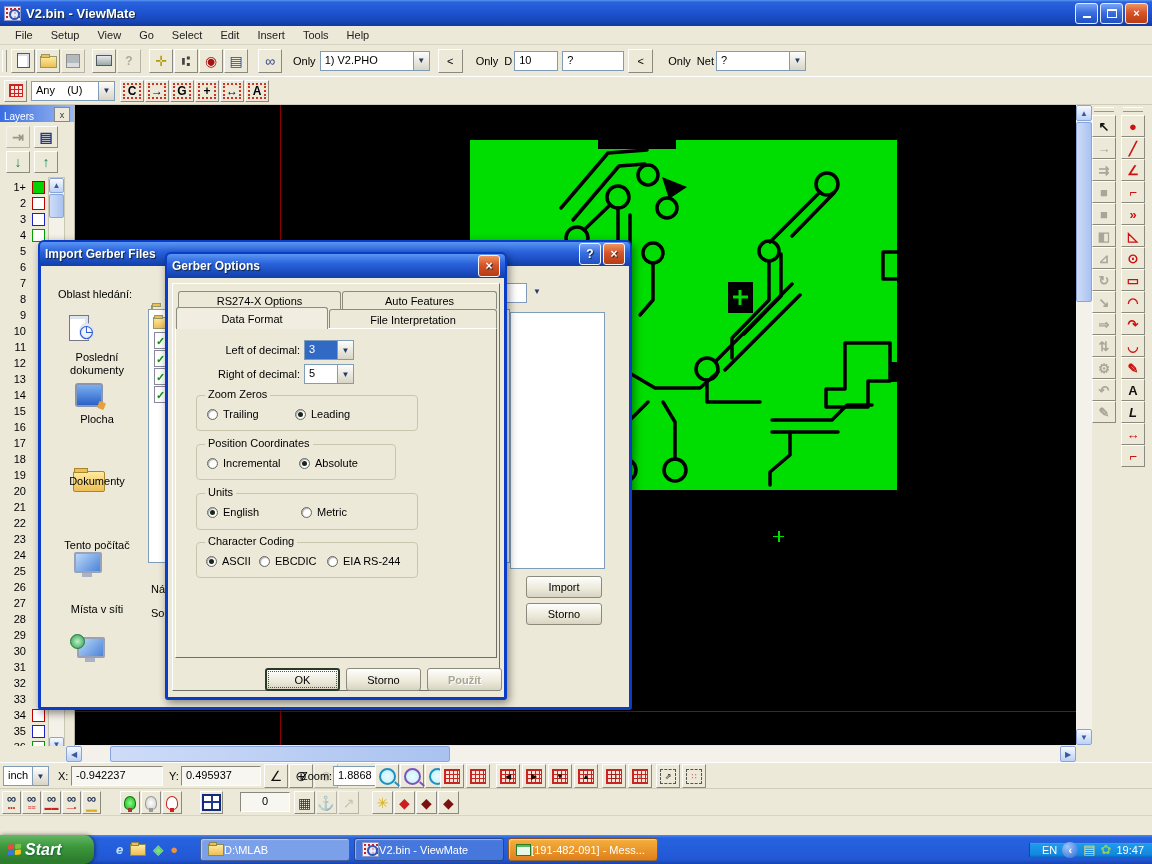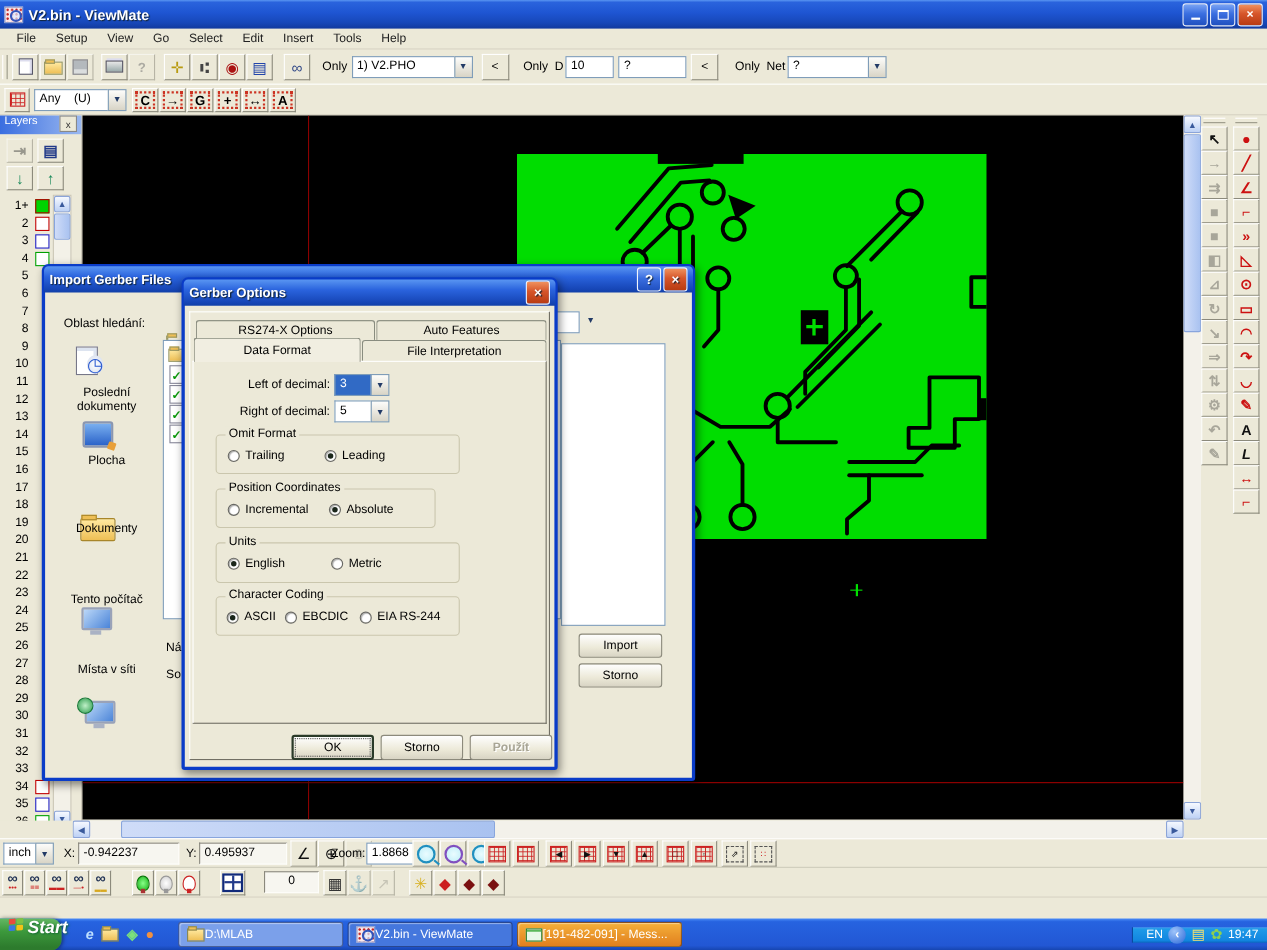--- a/index.html
+++ b/index.html
@@ -43,21 +43,21 @@
   .ic-printer{width:14px;height:9px;background:linear-gradient(#e8e8e8,#9aa);border:1px solid #556;box-shadow:0 -3px 0 -1px #dde;}
   .ic-help{font-weight:bold;color:#777;font-size:12px;}
   .glyph16{font-size:14px;line-height:1;}
   .redframe{box-sizing:border-box;width:24px;height:22px;border:1px solid;border-color:#fefefe #8c8a7c #8c8a7c #fefefe;
     display:flex;align-items:center;justify-content:center;margin-right:1px;position:relative;}
   .redframe::before{content:"";position:absolute;inset:2px;border:2px dotted #cc3322;}
   .redframe .g{position:relative;font-weight:bold;font-size:12px;}
   
   .layers{left:0;top:105px;width:75px;height:655px;background:#ece9d8;border-right:1px solid #b8b4a4;box-sizing:border-box;}
   .layers-title{height:17px;background:linear-gradient(90deg,#3a6ee0,#9ab8f0);color:#fff;font-size:10px;
-    display:flex;align-items:flex-start;padding:0 4px;justify-content:space-between;}
+    display:flex;align-items:flex-end;padding:0 4px;justify-content:space-between;}
   .lt-btn{width:14px;height:13px;background:#ece9d8;border:1px solid #888;color:#333;font-size:9px;display:flex;align-items:center;justify-content:center;}
   .lay-btn{width:24px;height:22px;}
   .lrow{display:flex;align-items:center;height:16px;}
   .lnum{width:26px;text-align:right;font-size:11px;padding-right:3px;}
   .lsq{width:11px;height:11px;border:1px solid;margin-left:3px;background:#fff;}
   .lscroll{position:absolute;left:48px;top:72px;width:17px;height:576px;background:#f3f1e8;border:1px solid #cac6b4;box-sizing:border-box;}
   .sb-btn{background:linear-gradient(#f6f9ff,#bdd1f5);border:1px solid #8ba4d8;border-radius:2px;color:#3a5a9c;
     display:flex;align-items:center;justify-content:center;font-size:8px;box-sizing:border-box;}
   .sb-thumb{background:linear-gradient(90deg,#cfdcf8,#a9c2f0);border:1px solid #88a5dd;border-radius:2px;box-sizing:border-box;}
   
@@ -126,21 +126,21 @@
   .pagebig{width:18px;height:24px;background:#fff;border:1px solid #778;box-shadow:inset -3px 3px 0 #dde4f0;}
   .deskic{width:24px;height:20px;background:linear-gradient(#7ab0f0,#2a62c8);border:2px solid #8a96b0;border-radius:3px;position:relative;}
   .deskic::after{content:"";position:absolute;right:-4px;bottom:-4px;width:7px;height:7px;background:#e8a03a;border-radius:1px;transform:rotate(20deg);}
   .clockic{position:absolute;font-size:17px;color:#2a5ad0;background:radial-gradient(#fff,#cfd8ea);border-radius:50%;line-height:1;}
   .globe{position:absolute;width:13px;height:13px;border-radius:50%;background:radial-gradient(#bff0c8,#2a9a4a);border:1px solid #187a38;}
   .fchk{width:13px;height:15px;background:#fff;border:1px solid #889;position:relative;}
   .fchk::after{content:"✓";position:absolute;left:1px;top:2px;color:#0a9a0a;font-weight:bold;font-size:11px;}
   
   .taskbar{left:0;top:835px;width:1152px;height:29px;background:linear-gradient(180deg,#4a8cf8 0%,#2663e0 10%,#2257d4 85%,#1644ae 100%);
     display:flex;align-items:center;}
-  .startbtn{height:29px;width:56px;border-radius:0 10px 10px 0;display:flex;align-items:flex-start;gap:4px;padding:0 12px 0 8px;box-sizing:border-box;
+  .startbtn{height:29px;width:94px;border-radius:0 10px 10px 0;display:flex;align-items:center;gap:4px;padding:0 12px 0 8px;box-sizing:border-box;
     background:linear-gradient(180deg,#64b764 0%,#3c993c 40%,#2d7b2d 90%);box-shadow:1px 0 4px rgba(0,0,0,.5);}
   .startbtn .st{color:#fff;font-weight:bold;font-style:italic;font-size:16px;text-shadow:1px 1px 2px #163;}
   .flag{display:grid;grid-template-columns:6px 6px;grid-template-rows:5px 5px;gap:1px;transform:skew(-6deg) rotate(-4deg);}
   .flag span{border-radius:1px;}
   .taskitem{height:23px;border-radius:3px;margin-left:4px;display:flex;align-items:center;gap:0;padding:0 7px;box-sizing:border-box;
     color:#fff;border:1px solid rgba(0,0,30,.4);box-shadow:inset 1px 1px 1px rgba(255,255,255,.45);overflow:hidden;white-space:nowrap;}
   .tray{margin-left:auto;height:14px;display:flex;align-items:center;gap:5px;padding:0 8px 0 12px;
     background:linear-gradient(180deg,#4aa0f0 0%,#1f9ae8 10%,#1286e0 85%,#0a6ac0 100%);border-left:1px solid #0a4aa0;color:#fff;}
   .mini-folder{width:14px;height:10px;background:linear-gradient(#ffe9a0,#eebf55);border:1px solid #885;position:relative;}
   .mini-folder::before{content:"";position:absolute;left:0;top:-3px;width:6px;height:2px;background:#eebf55;border:1px solid #885;}
@@ -798,21 +798,21 @@
         <span class="val" style="flex:1;background:#316ac5;color:#fff">3</span>
         <span class="arr">▼</span>
       </span>
       <span class="abs" style="left:20px;top:113px;width:112px;text-align:right">Right of decimal:</span>
       <span class="combo abs" style="left:136px;top:109px;width:50px">
         <span class="val" style="flex:1">5</span>
         <span class="arr">▼</span>
       </span>
 
       <div class="grp" style="left:28px;top:140px;width:222px;height:36px">
-        <span class="lg">Omit Format</span>
+        <span class="lg">Zoom Zeros</span>
         <span class="rad" style="left:10px;top:13px"></span>
         <span class="rlbl" style="left:26px;top:12px">Trailing</span>
         <span class="rad checked" style="left:98px;top:13px"></span>
         <span class="rlbl" style="left:114px;top:12px">Leading</span>
       </div>
 
       <div class="grp" style="left:28px;top:189px;width:200px;height:36px">
         <span class="lg">Position Coordinates</span>
         <span class="rad" style="left:10px;top:13px"></span>
         <span class="rlbl" style="left:26px;top:12px">Incremental</span>

